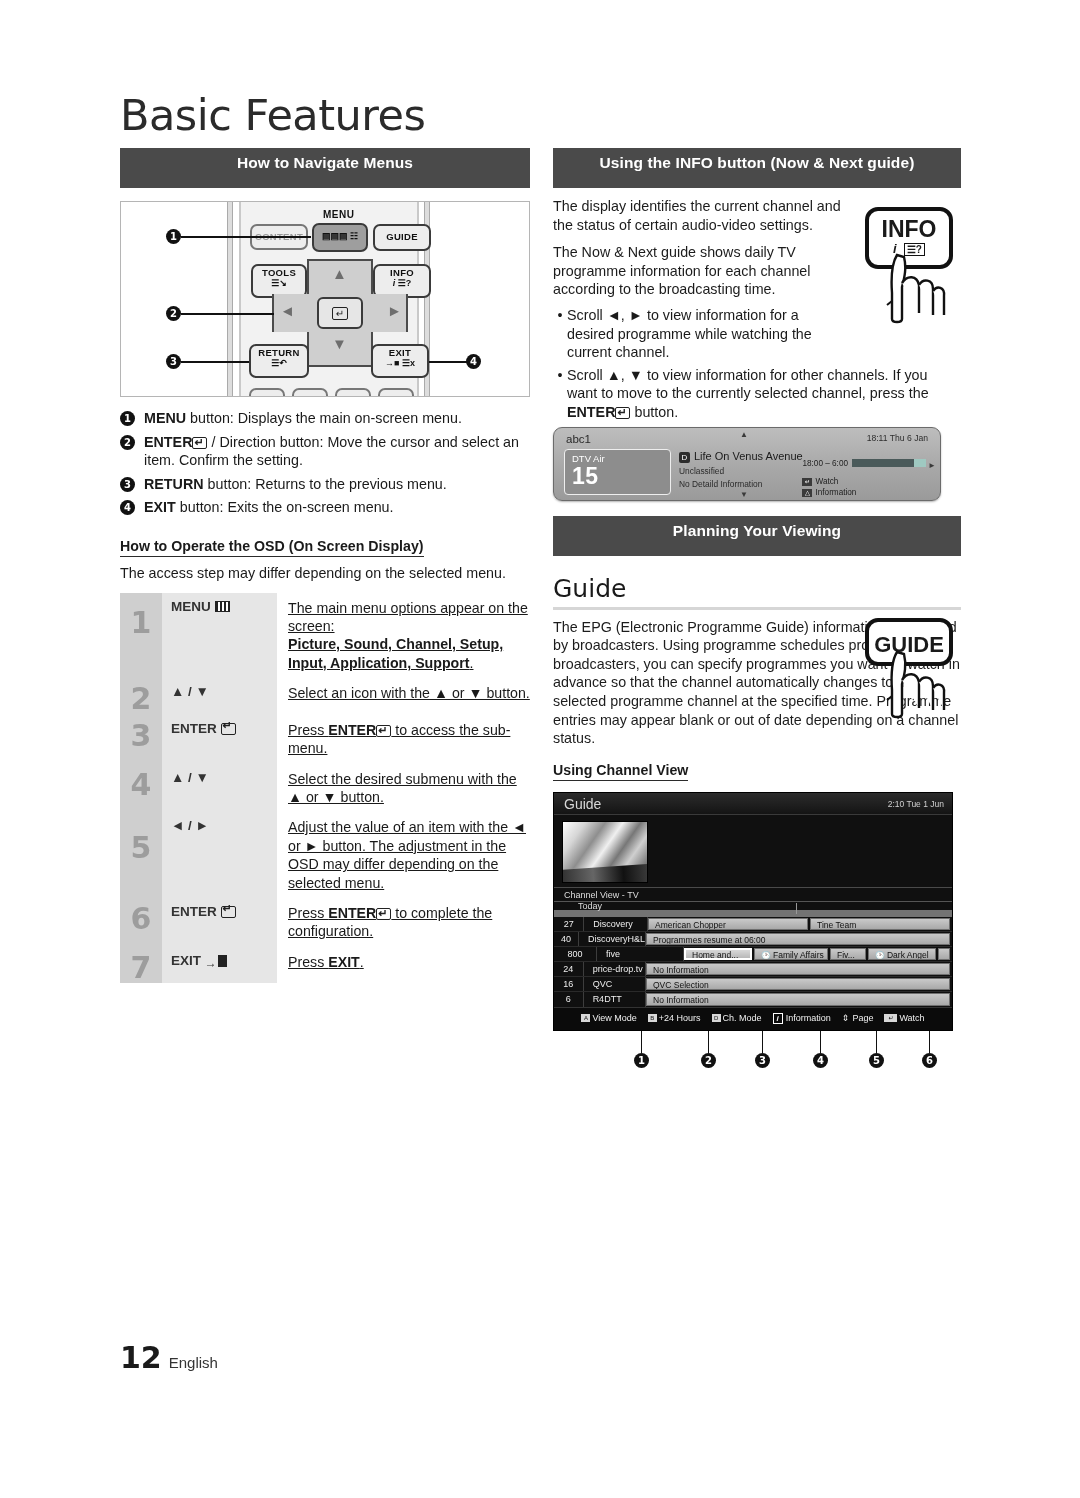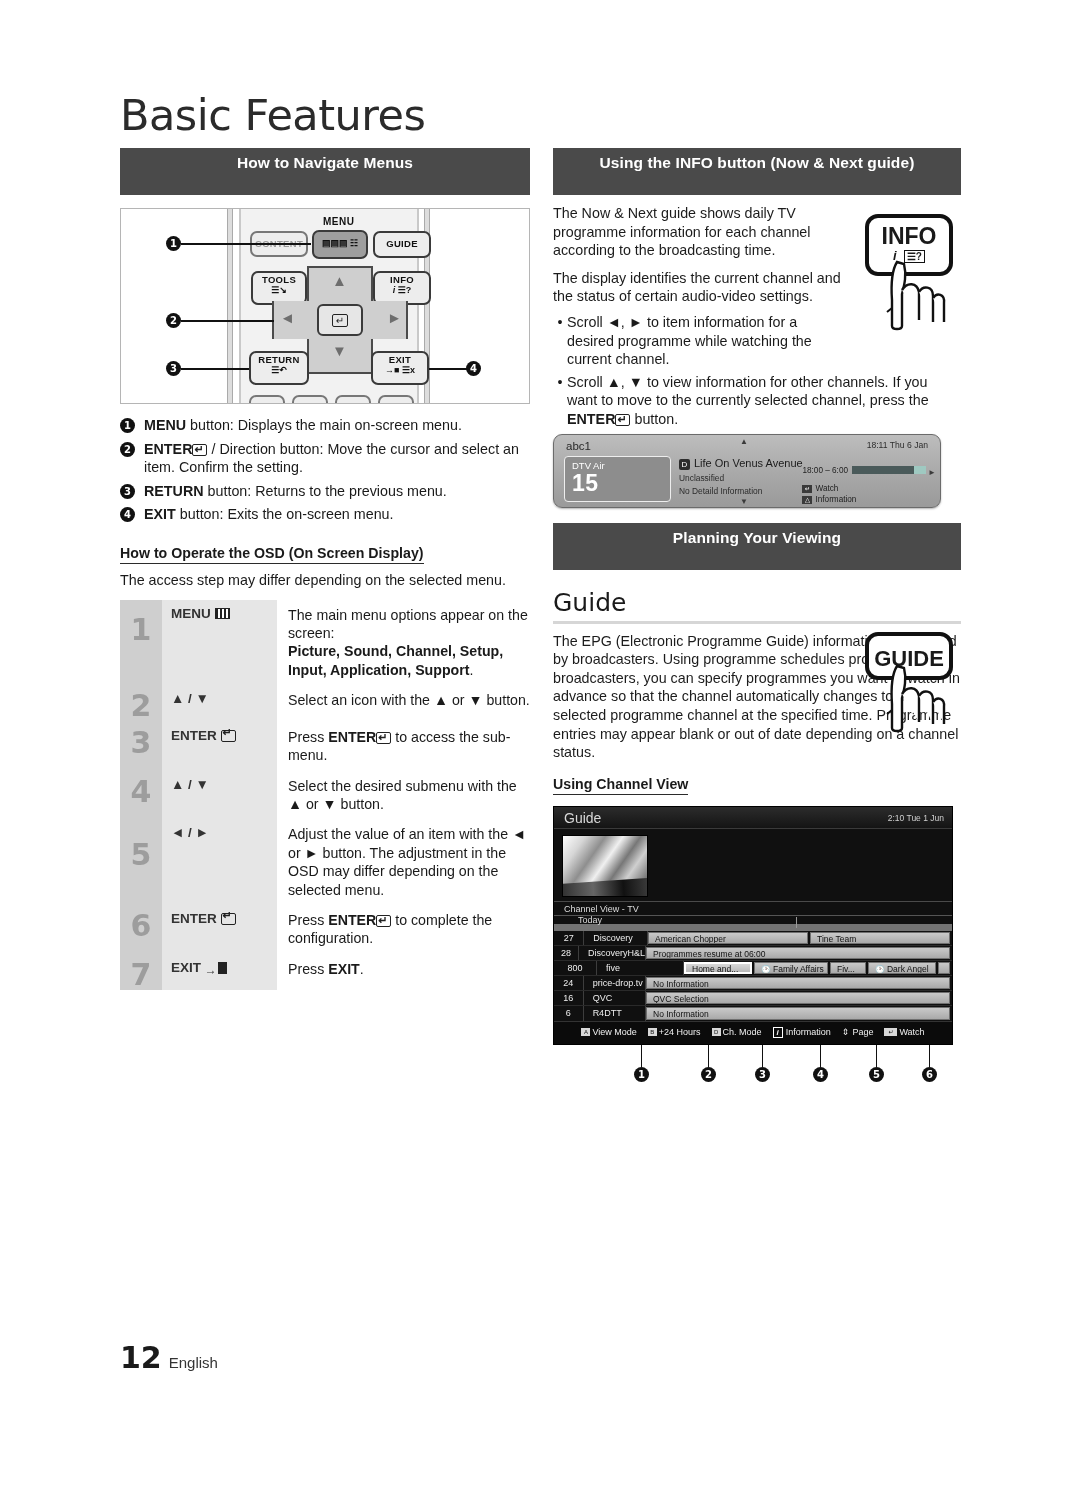--- a/index.html
+++ b/index.html
@@ -21,21 +21,21 @@
   }
 
   
   .col-left  { position:absolute; left:120px; top:148px; width:410px; }
   .col-right { position:absolute; left:553px; top:148px; width:408px; }
 
   
   .sec-bar {
     background:#4a4a4a; color:#fff;
     text-align:center; font-weight:bold; font-size:15.5px;
-    padding:6px 4px 23px; letter-spacing:0.1px;
+    padding:6px 4px 16px; letter-spacing:0.1px;
   }
 
   .body-text { font-size:14.3px; line-height:18.6px; color:#1c1c1c; }
   .body-text.p { margin-top:9px; }
 
   
   .remote-box {
     margin-top:13px; border:1px solid #b5b5b5; background:#fff;
     height:196px; position:relative; overflow:hidden;
   }
@@ -95,21 +95,21 @@
   .st-row { display:flex; }
   .st-num {
     width:42px; min-width:42px; background:#cfcfcf; color:#9d9d9d;
     font-size:30px; font-weight:bold; text-align:center;
     font-family:"DejaVu Sans",sans-serif; line-height:1.05; padding-top:2px;
   }
   .st-key {
     width:115px; min-width:115px; background:#e6e6e6; color:#333;
     font-size:13.5px; font-weight:bold; padding:6px 0 6px 9px;
   }
-  .st-desc { flex:1; padding:6px 0 6px 11px; font-size:14.2px; line-height:18.4px; }
+  .st-desc { flex:1; padding:6px 0 6px 11px; font-size:14.2px; line-height:18.4px;text-decoration:underline; }
   .st-desc b { font-weight:bold; }
   .gl-menu{display:inline-block;width:15px;height:11px;border:1.6px solid #222;
     background:repeating-linear-gradient(90deg,#222 0 1.6px,#fff 1.6px 4px);
     vertical-align:-1px;}
   .gl-enter{display:inline-block;width:15px;height:12px;border:1.6px solid #222;border-radius:2px;
     position:relative;vertical-align:-2px;}
   .gl-enter::after{content:"↵";position:absolute;left:1px;top:-5px;font-size:11px;color:#222;font-weight:bold;}
   .gl-exit{display:inline-block;vertical-align:-2px;font-size:12px;}
   .gl-exit .door{display:inline-block;width:9px;height:12px;background:#222;border:1.5px solid #222;margin-left:1px;}
 
@@ -385,28 +385,28 @@
         <svg width="96" height="72" viewBox="0 0 96 72" style="position:absolute;left:6px;top:46px;">
           <path d="M26 2 C21 10, 20 26, 21 40 L21 66 C21 70, 31 70, 31 66 L31 34
                    C33 26, 36 16, 33 4 Z" fill="#fff" stroke="#111" stroke-width="2.4"></path>
           <path d="M31 30 C36 22, 46 22, 48 32 L48 60" fill="#fff" stroke="#111" stroke-width="2.4"></path>
           <path d="M48 32 C52 25, 62 26, 62 36 L62 62" fill="#fff" stroke="#111" stroke-width="2.4"></path>
           <path d="M62 38 C66 32, 74 34, 73 43 L73 62" fill="#fff" stroke="#111" stroke-width="2.4"></path>
           <path d="M21 48 L16 52" stroke="#111" stroke-width="2"></path>
         </svg>
       </div>
 
+      <div class="body-text p" style="width:295px;">The display identifies the current channel and the status of certain audio-video settings.</div>
       <div class="body-text p" style="width:295px;">The Now &amp; Next guide shows daily TV programme information for each channel according to the broadcasting time.</div>
-      <div class="body-text p" style="width:295px;">The display identifies the current channel and the status of certain audio-video settings.</div>
     </div>
 
     <div style="margin-top:7px;">
       <div class="bul">
         <div class="dot">•</div>
-        <div style="width:280px;"><span>Scroll ◄, ► to item information for a desired programme while watching the current channel.</span></div>
+        <div style="width:280px;"><span>Scroll ◄, ► to view information for a desired programme while watching the current channel.</span></div>
       </div>
       <div class="bul">
         <div class="dot">•</div>
         <div style="width:392px;"><span>Scroll ▲, ▼ to view information for other channels. If you want to move to the currently selected channel, press the </span><b>ENTER</b><span class="gl-enter"></span><span> button.</span></div>
       </div>
     </div>
 
     
     <div class="nn">
       <div class="nn-top">abc1</div>
@@ -486,21 +486,21 @@
         <div class="epg-row">
           <div class="num">27</div>
           <div class="name">Discovery</div>
           <div class="progs">
             <div class="cell" style="width:160px;">American Chopper</div>
             <div class="cell" style="width:140px;">Tine Team</div>
           </div>
         </div>
 
         <div class="epg-row">
-          <div class="num">28</div>
+          <div class="num">40</div>
           <div class="name">DiscoveryH&amp;L</div>
           <div class="progs">
             <div class="cell" style="width:304px;">Programmes resume at 06:00</div>
           </div>
         </div>
 
         <div class="epg-row">
           <div class="num">800</div>
           <div class="name">five</div>
           <div class="progs">

